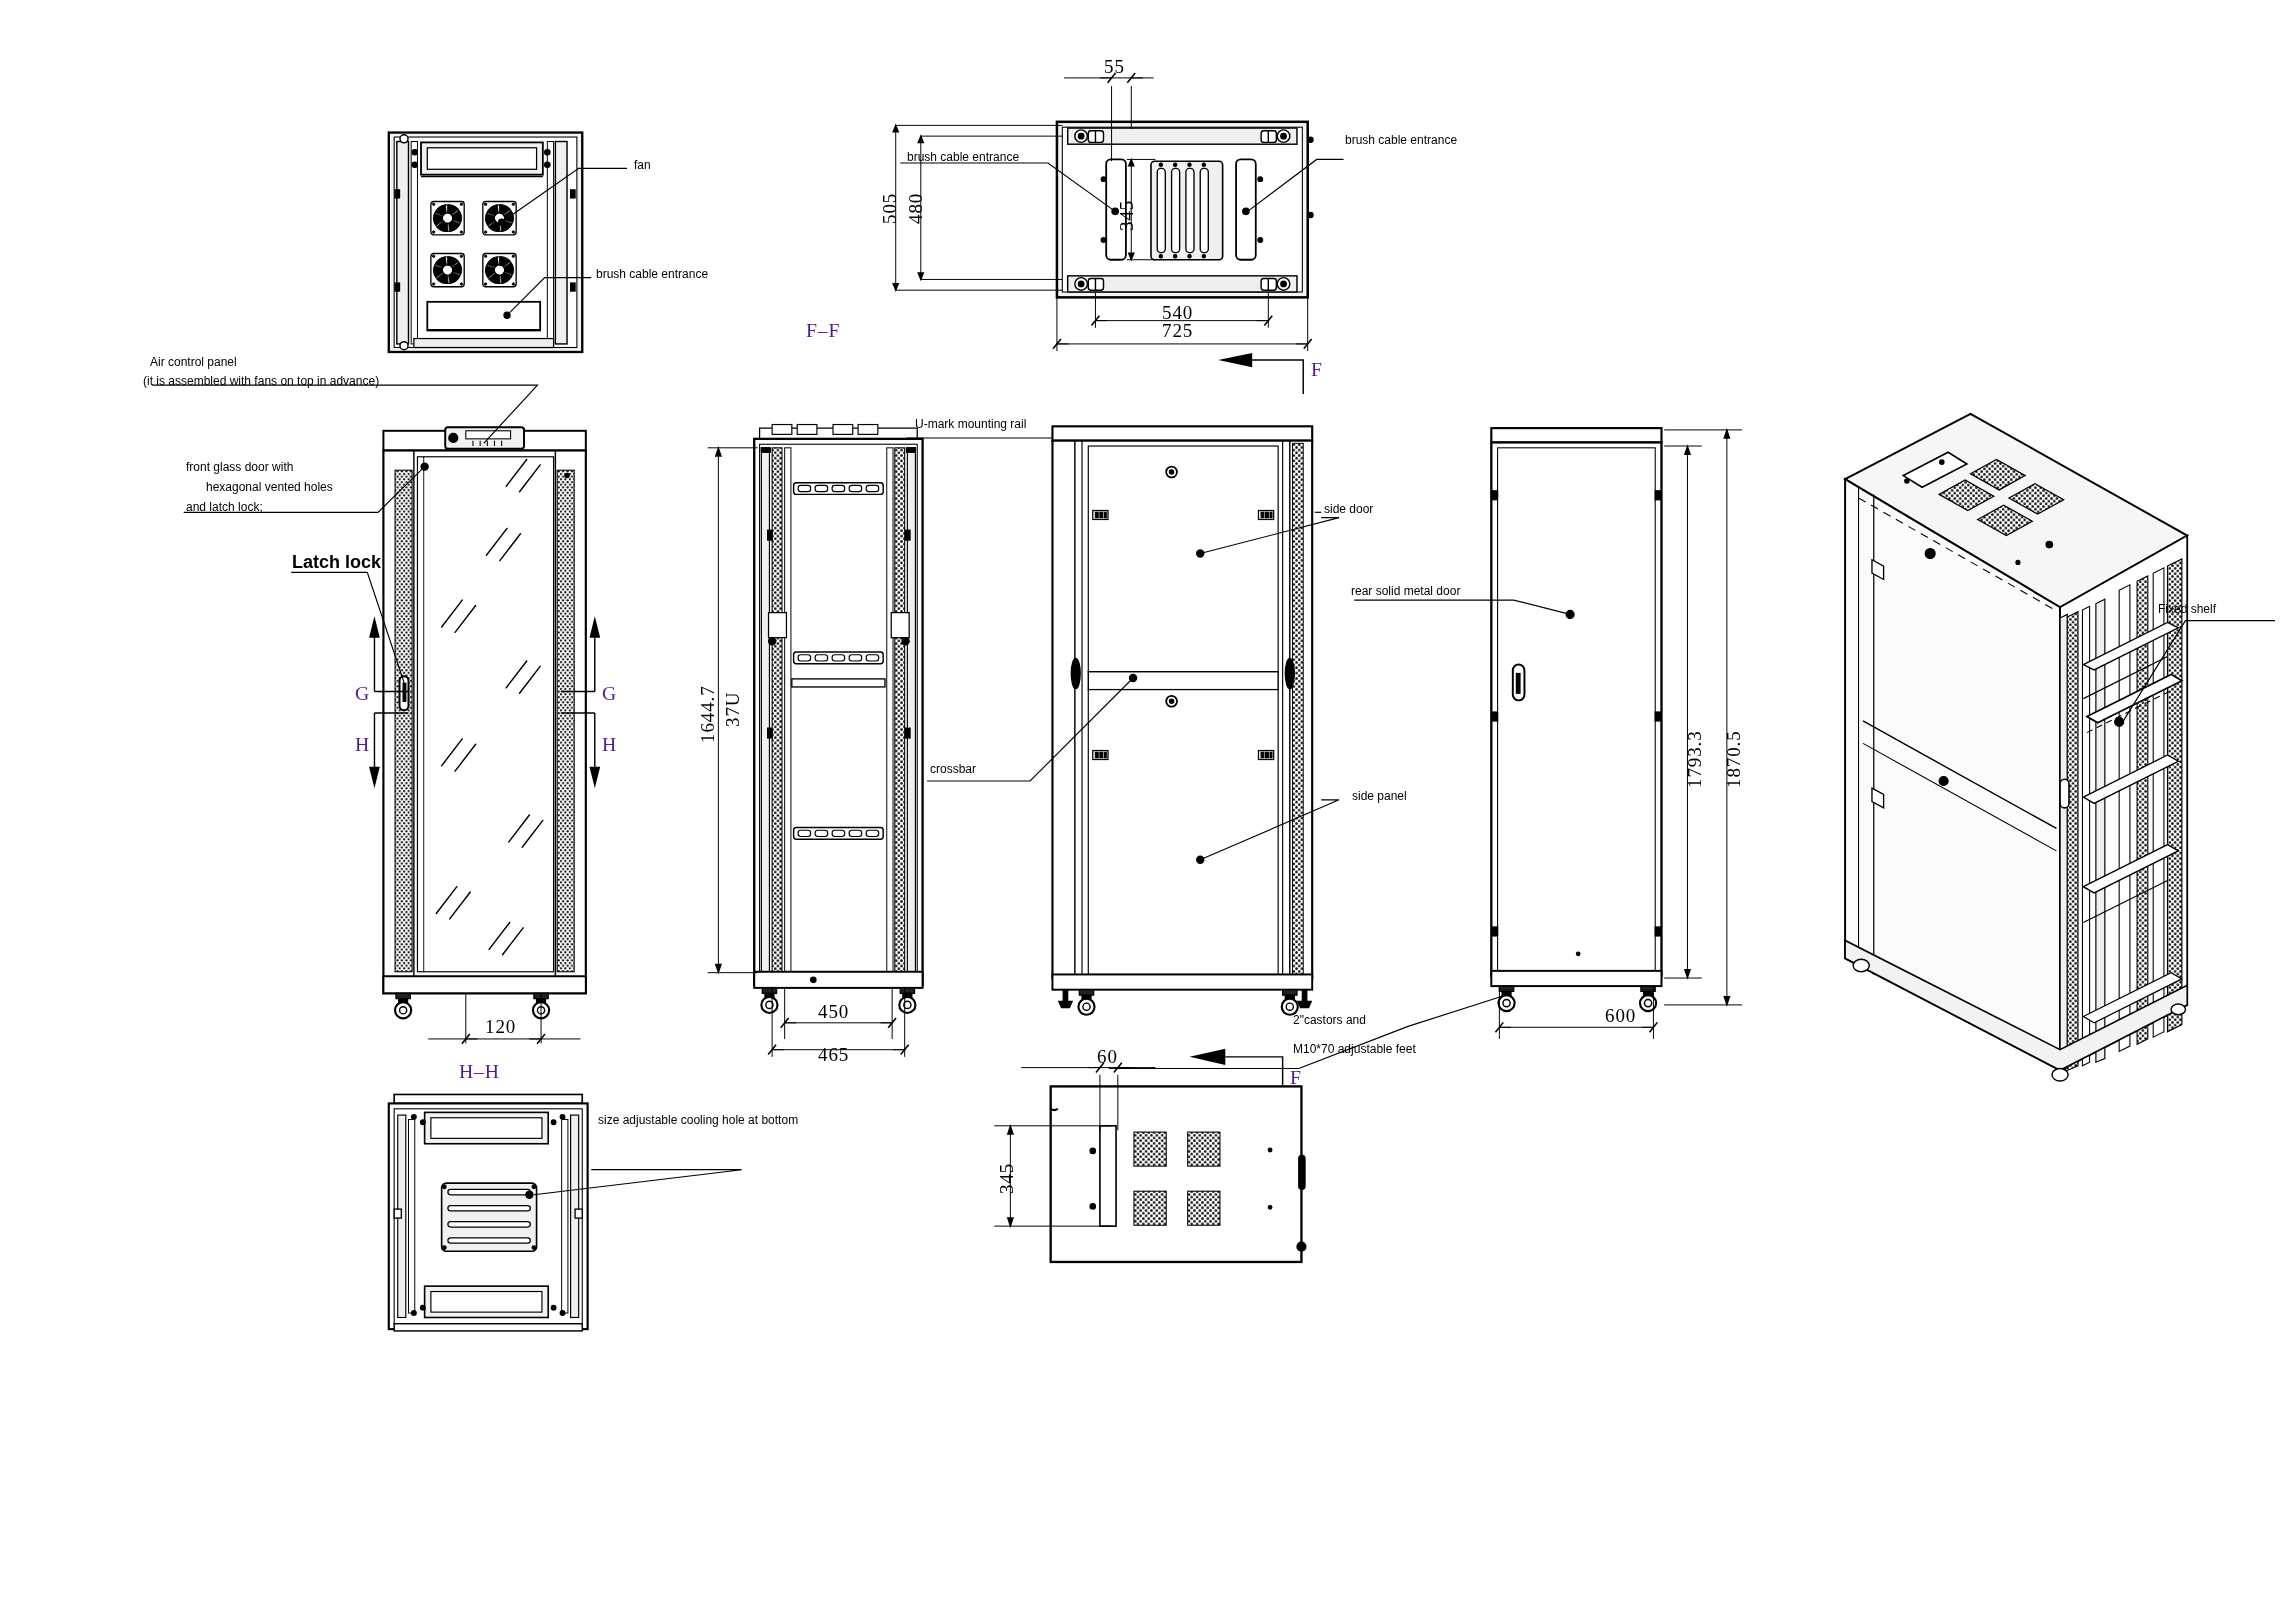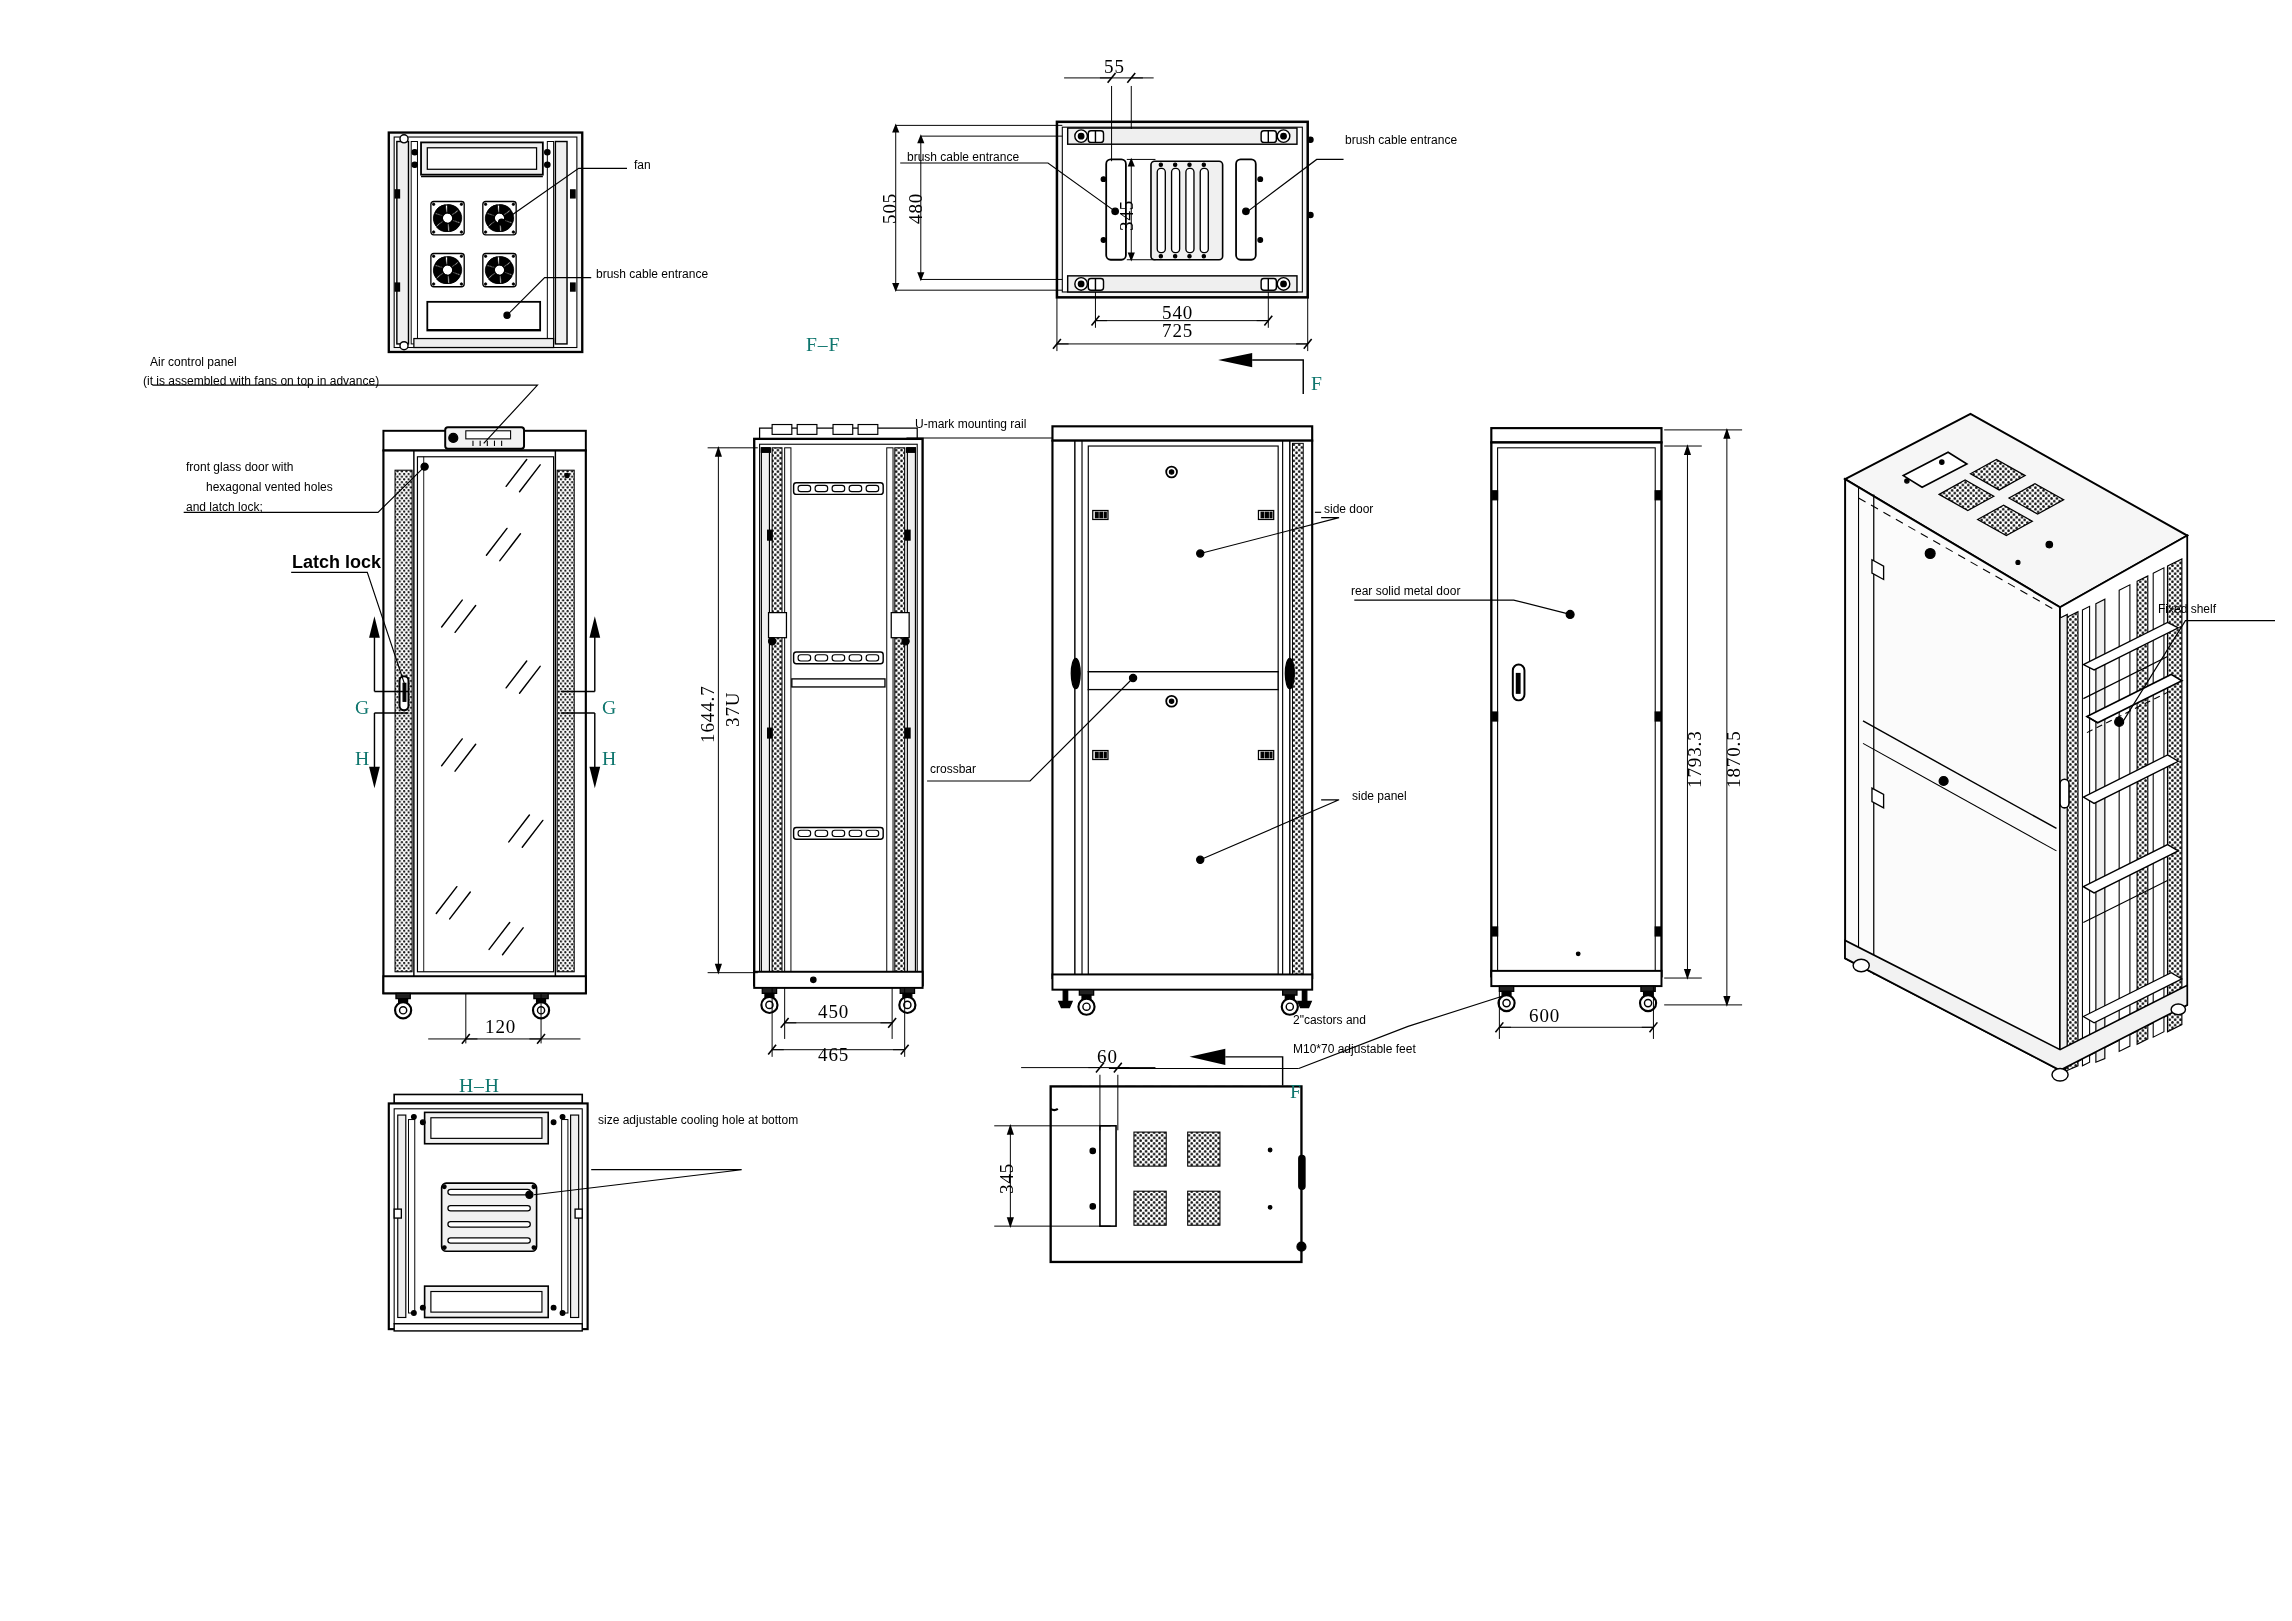--- a/index.html
+++ b/index.html
@@ -4,21 +4,21 @@
 <style>
   html,body{margin:0;padding:0;background:#ffffff;}
   body{font-family:"Liberation Sans", sans-serif;}
   #sheet{position:relative;width:2293px;height:1622px;background:#fff;overflow:hidden;}
   svg.layer{position:absolute;left:0;top:0;width:2293px;height:1622px;}
   .lbl{position:absolute;font-family:"Liberation Sans", sans-serif;color:#000;white-space:nowrap;line-height:1.22;}
   .lbl.s1{font-size:12px;}
   .lbl.s2{font-size:18px;}
   .dim{position:absolute;font-family:"Liberation Serif", serif;color:#000;font-size:19px;white-space:nowrap;letter-spacing:0.9px;}
   .dim.rot{transform-origin:0 0;transform:rotate(-90deg);}
-  .secmark{position:absolute;font-family:"Liberation Serif", serif;font-size:19.7px;color:#0f766e;letter-spacing:0.9px;margin-top:14px;}
+  .secmark{position:absolute;font-family:"Liberation Serif", serif;font-size:19.7px;color:#4c1d95;letter-spacing:0.9px;}
   .bold{font-weight:bold;}
 </style>
 </head>
 <body>
 
 <div id="sheet">
 
   <svg class="layer" viewBox="0 0 2560 1811">
     <defs>
       <pattern id="hexmesh" width="5" height="6" patternUnits="userSpaceOnUse">
@@ -739,21 +739,21 @@
   <div class="dim" style="left:485px;top:1016px;">120</div>
 
   <div class="lbl s1" style="left:915px;top:417px;">U-mark mounting rail</div>
   <div class="lbl s1" style="left:930px;top:762px;">crossbar</div>
   <div class="lbl s1" style="left:1324px;top:502px;">side door</div>
   <div class="lbl s1" style="left:1351px;top:584px;">rear solid metal  door</div>
   <div class="lbl s1" style="left:1352px;top:789px;">side panel</div>
 
   <div class="dim rot" style="left:1684px;top:788px;">1793.3</div>
   <div class="dim rot" style="left:1723px;top:788px;">1870.5</div>
-  <div class="dim" style="left:1529px;top:1005px;text-align:right;">600</div>
+  <div class="dim" style="left:1605px;top:1005px;text-align:right;">600</div>
 
   <div class="lbl s1" style="left:1293px;top:1013px;">2"castors and</div>
   <div class="lbl s1" style="left:1293px;top:1042px;text-align:right;">M10*70 adjustable feet</div>
 
   <div class="lbl s1" style="left:2158px;top:602px;">Fixed shelf</div>
 
   <div class="secmark" style="left:459px;top:1060px;">H–H</div>
   <div class="lbl s1" style="left:598px;top:1113px;">size adjustable cooling hole at bottom</div>
 
   <div class="dim" style="left:1097px;top:1046px;">60</div>

